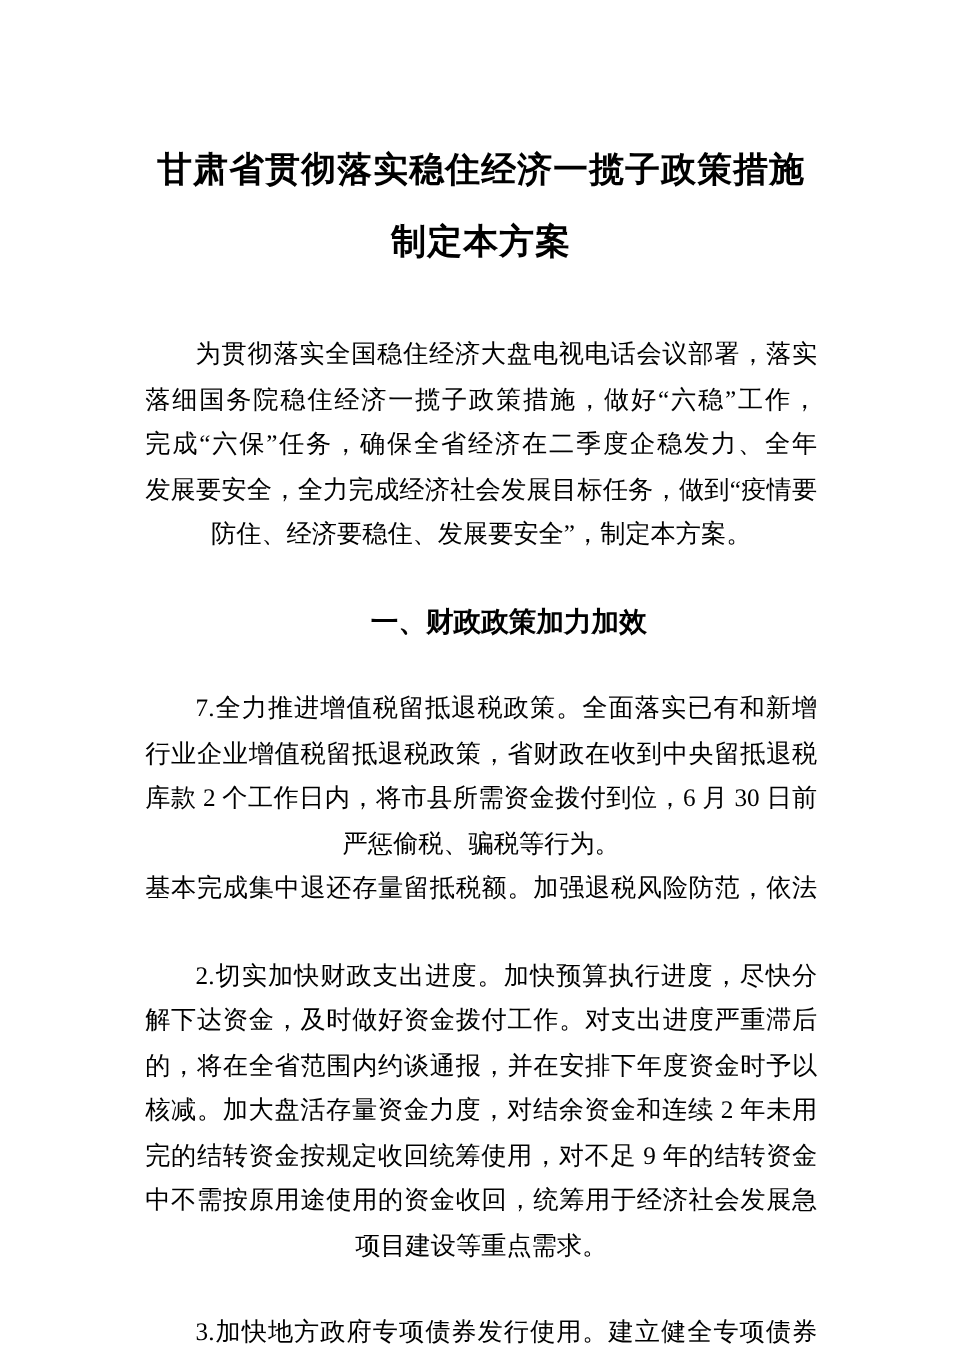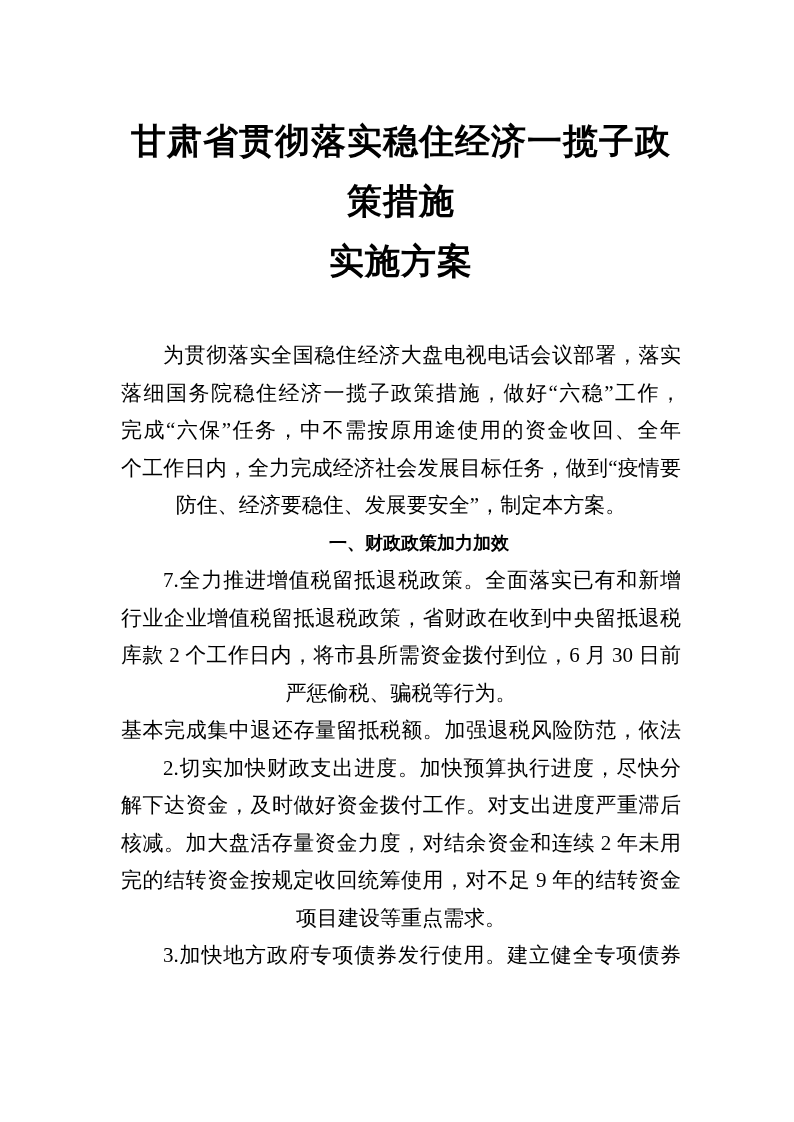--- a/index.html
+++ b/index.html
@@ -15,21 +15,21 @@
     background: #ffffff;
     color: #000000;
     box-sizing: border-box;
     padding: 0 113px 0 121px;
     overflow: hidden;
     font-family: "Liberation Serif", serif;
   }
   .doc-title {
     margin: 112px 0 45px 0;
     padding: 0;
-    font-size: 35px;
+    font-size: 29px;
     line-height: 60px;
     font-weight: 700;
     text-align: center;
     letter-spacing: 1px;
     font-family: "Liberation Serif", serif;
   }
   .title-line {
     display: block;
   }
   .doc-body {
@@ -40,67 +40,70 @@
     margin: 0;
     padding: 0;
   }
   .line {
     height: 37.5px;
     overflow: hidden;
     text-align: center;
   }
   .line.first {
     text-indent: 2em;
+    margin-top: 35px;
   }
   
   .line.j {
     text-align: justify;
   }
   .line.j::after {
     content: "";
     display: inline-block;
     width: 100%;
     height: 0;
   }
   .block.heading .line {
     font-family: "Liberation Sans", sans-serif;
     font-weight: 700;
-    font-size: 18px;
+    font-size: 23px;
   }
 </style>
 </head>
 <body>
 
 <div class="page">
   <h1 class="doc-title">
     <span class="title-line">甘肃省贯彻落实稳住经济一揽子政策措施</span>
-    <span class="title-line">实施方案</span>
+    <span class="title-line">制定本方案</span>
   </h1>
   <div class="doc-body" id="doc-body">
       <div class="block paragraph">
         <div class="line j first">为贯彻落实全国稳住经济大盘电视电话会议部署，落实</div>
         <div class="line j">落细国务院稳住经济一揽子政策措施，做好“六稳”工作，</div>
-        <div class="line j">完成“六保”任务，中不需按原用途使用的资金收回、全年</div>
-        <div class="line j">个工作日内，全力完成经济社会发展目标任务，做到“疫情要</div>
+        <div class="line j">完成“六保”任务，确保全省经济在二季度企稳发力、全年</div>
+        <div class="line j">发展要安全，全力完成经济社会发展目标任务，做到“疫情要</div>
         <div class="line">防住、经济要稳住、发展要安全”，制定本方案。</div>
       </div>
       <div class="block heading">
         <div class="line first">一、财政政策加力加效</div>
       </div>
       <div class="block paragraph">
         <div class="line j first">7.全力推进增值税留抵退税政策。全面落实已有和新增</div>
         <div class="line j">行业企业增值税留抵退税政策，省财政在收到中央留抵退税</div>
         <div class="line j">库款 2 个工作日内，将市县所需资金拨付到位，6 月 30 日前</div>
         <div class="line">严惩偷税、骗税等行为。</div>
         <div class="line j">基本完成集中退还存量留抵税额。加强退税风险防范，依法</div>
       </div>
       <div class="block paragraph">
         <div class="line j first">2.切实加快财政支出进度。加快预算执行进度，尽快分</div>
         <div class="line j">解下达资金，及时做好资金拨付工作。对支出进度严重滞后</div>
+        <div class="line j">的，将在全省范围内约谈通报，并在安排下年度资金时予以</div>
         <div class="line j">核减。加大盘活存量资金力度，对结余资金和连续 2 年未用</div>
         <div class="line j">完的结转资金按规定收回统筹使用，对不足 9 年的结转资金</div>
+        <div class="line j">中不需按原用途使用的资金收回，统筹用于经济社会发展急</div>
         <div class="line">项目建设等重点需求。</div>
       </div>
       <div class="block paragraph">
         <div class="line j first">3.加快地方政府专项债券发行使用。建立健全专项债券</div>
       </div>
     </div>
 </div>
 
 </body></html>

